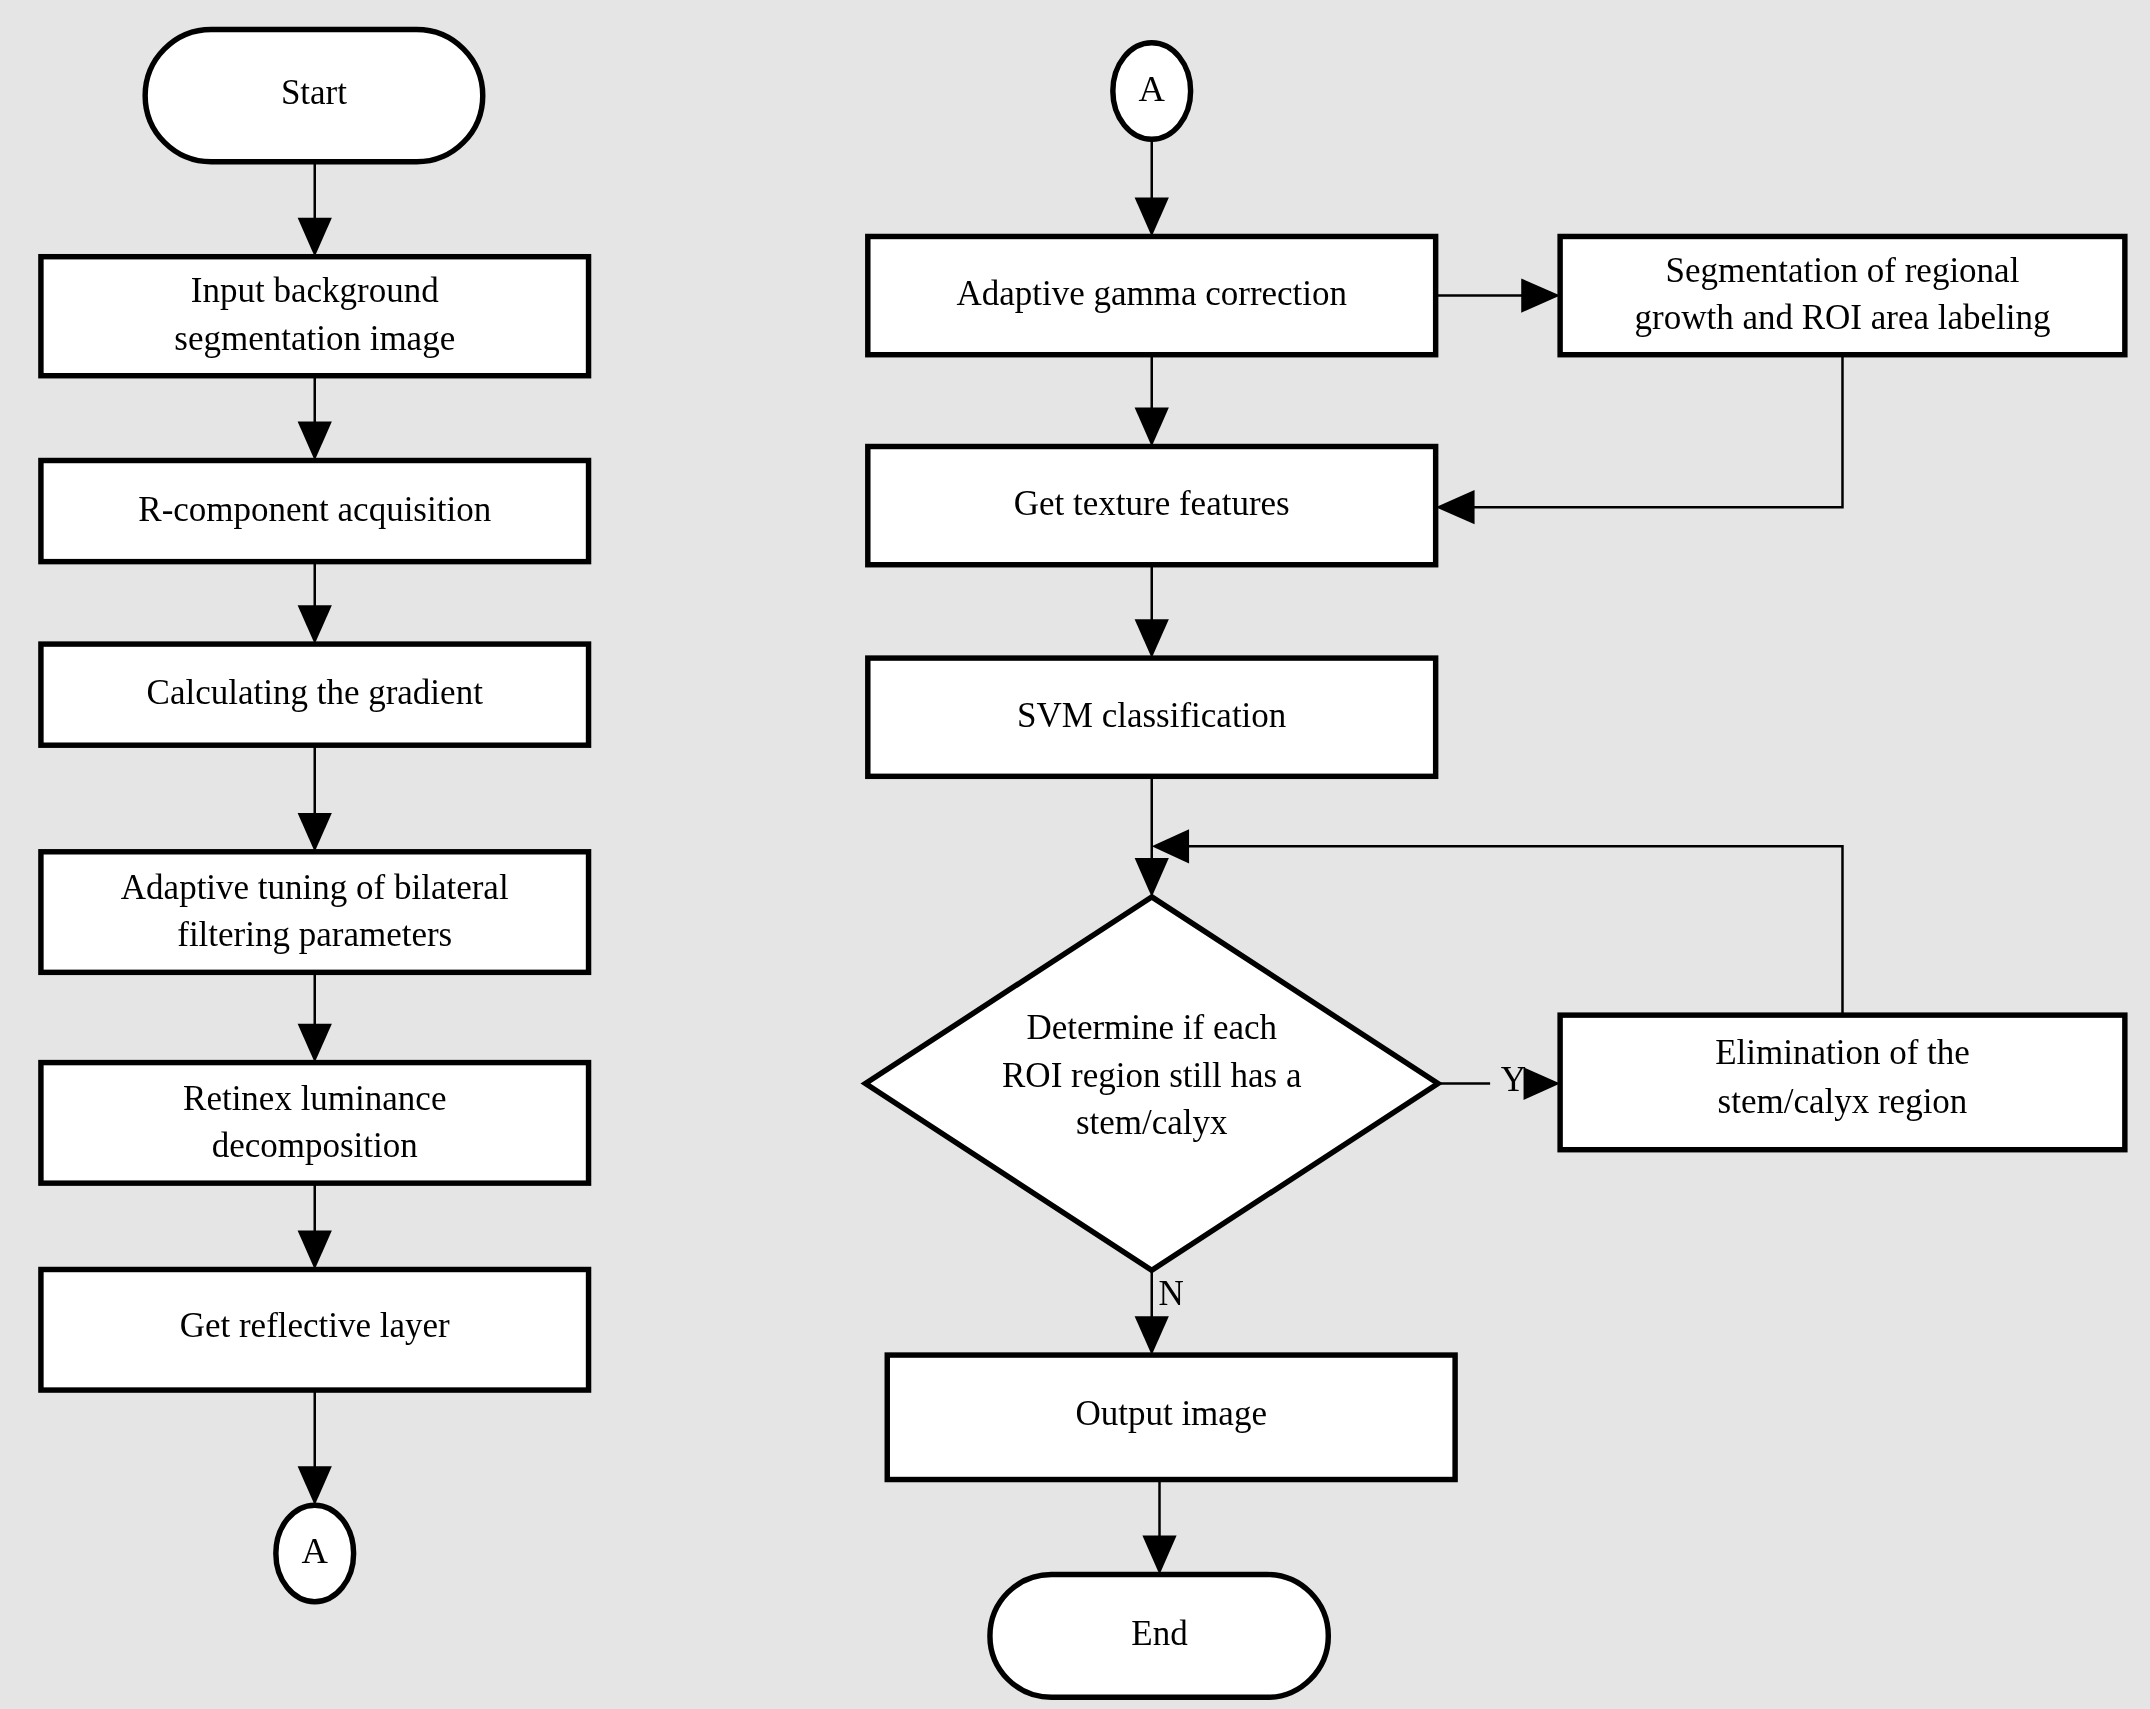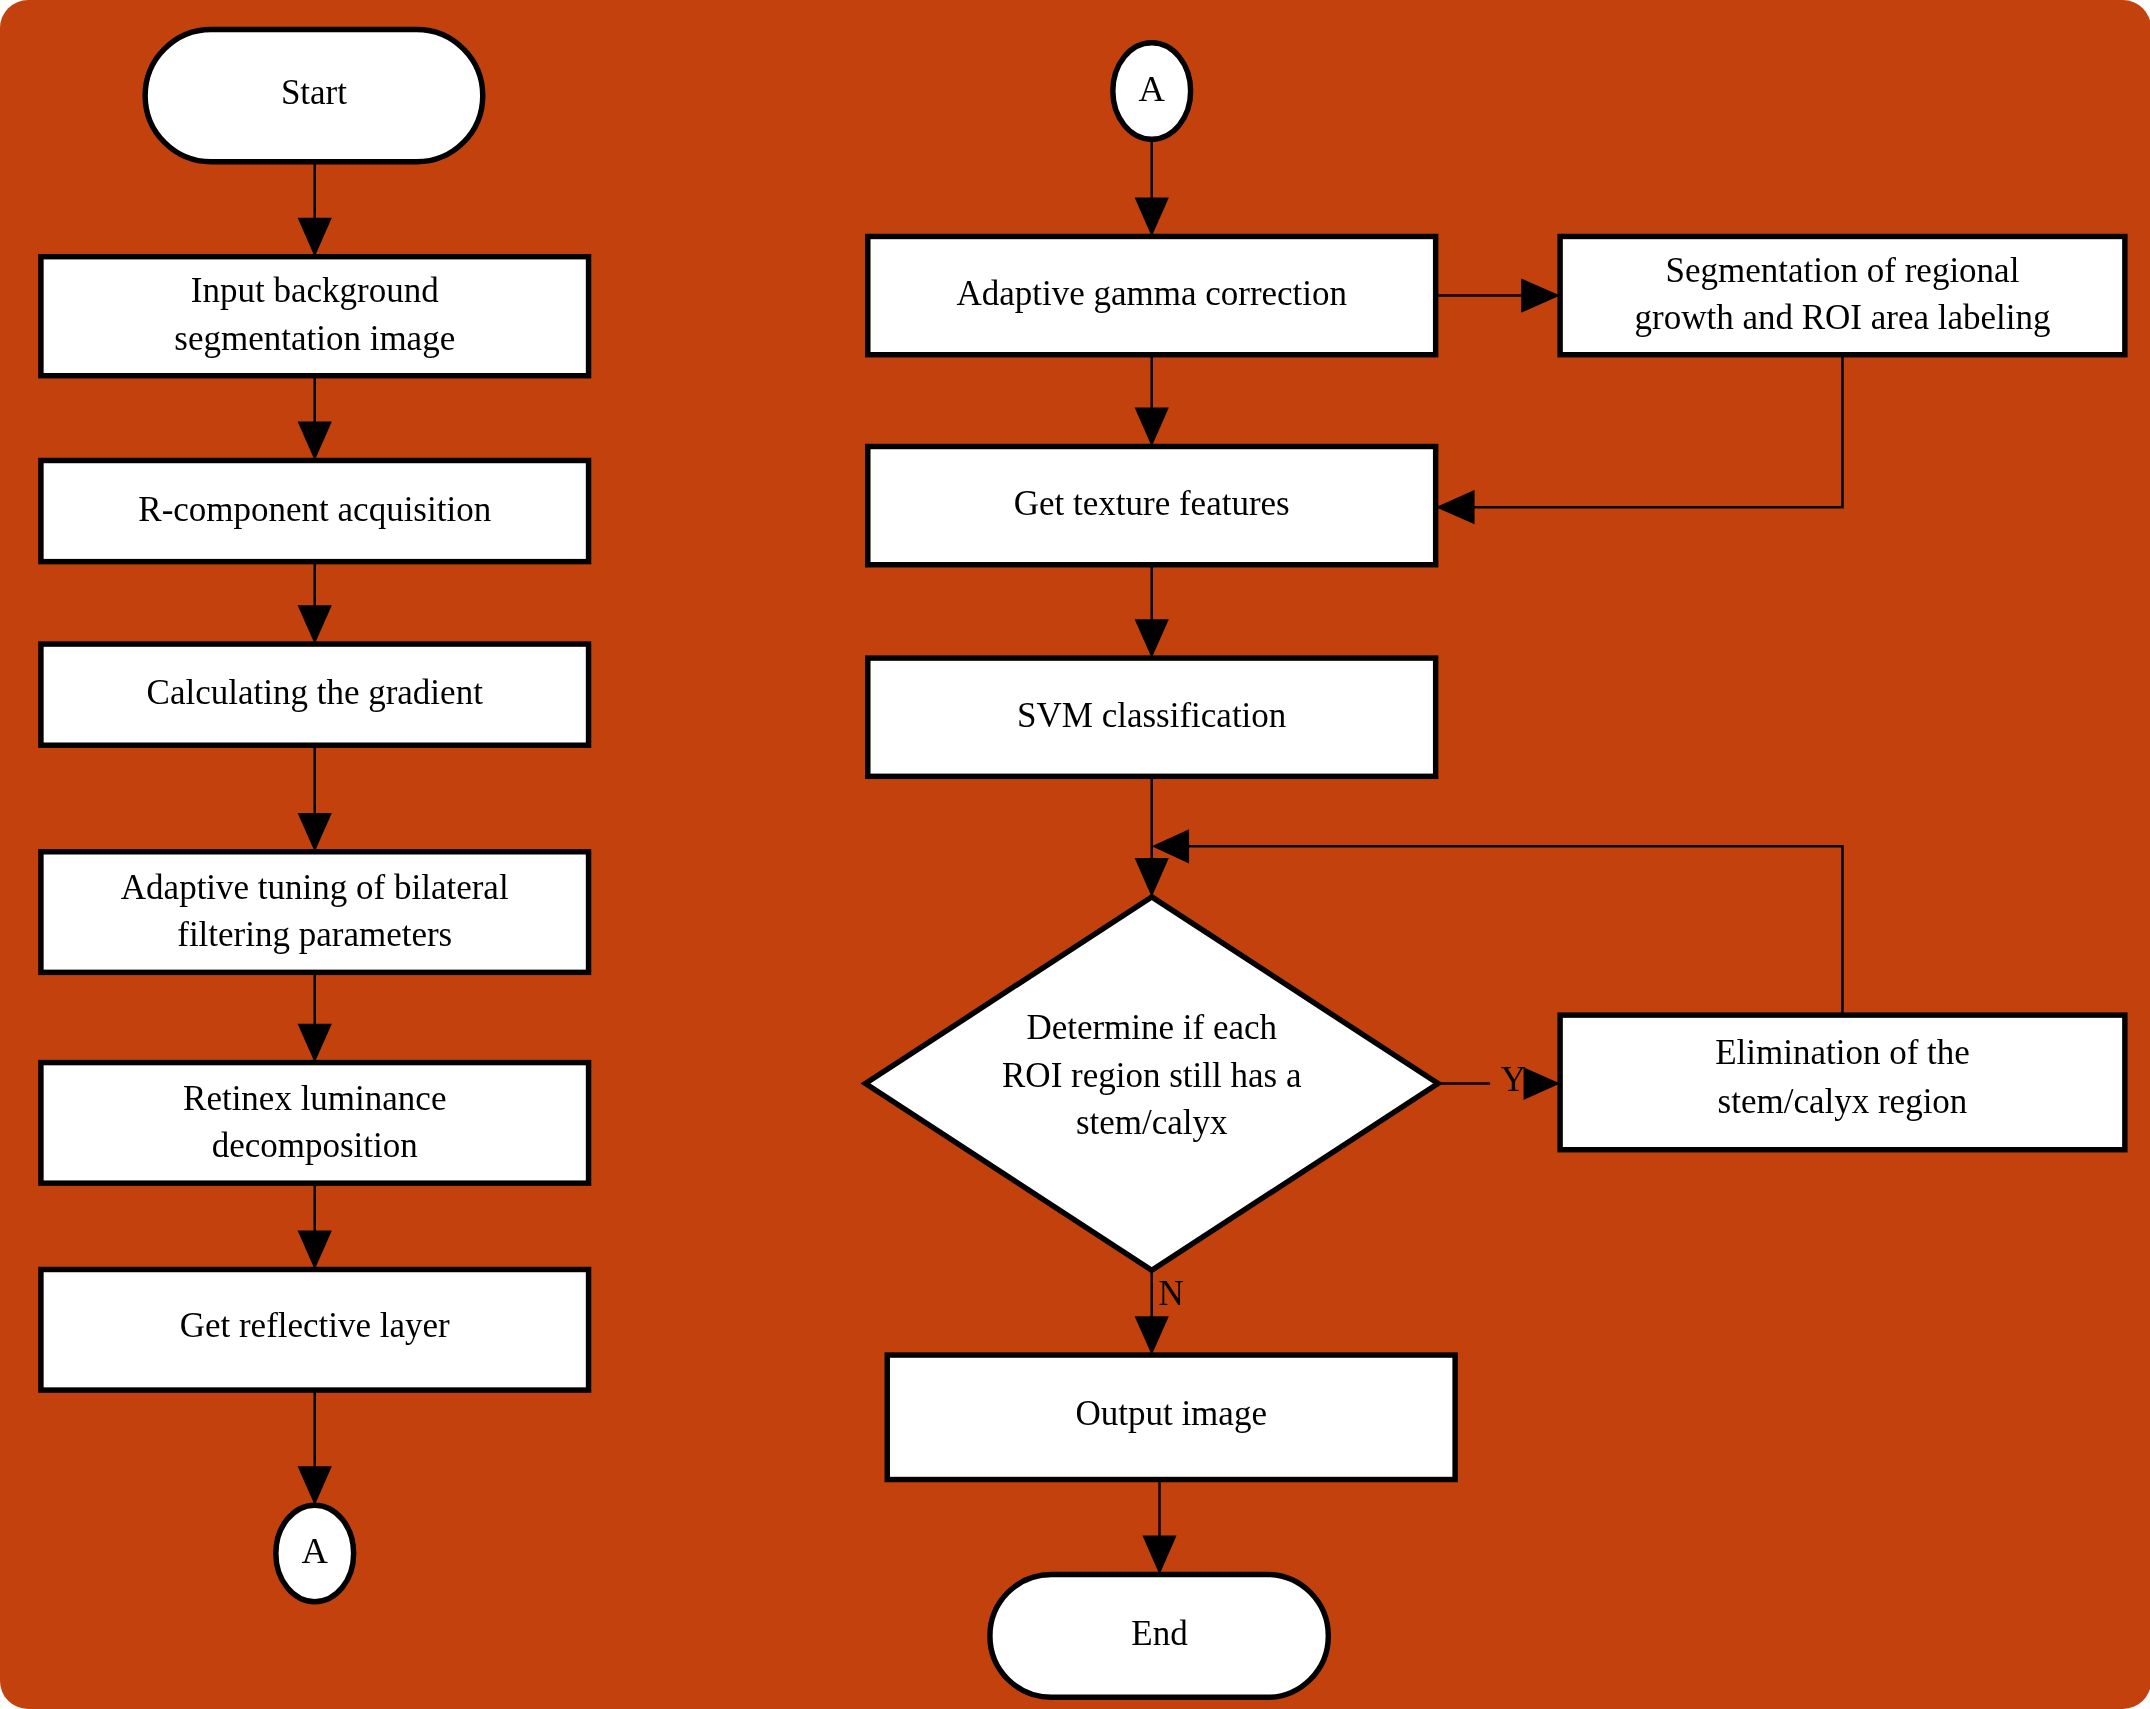--- a/index.html
+++ b/index.html
@@ -4,24 +4,23 @@
 <style>
   html, body {
     margin: 0;
     padding: 0;
     background: #ffffff;
   }
   #flowchart-root {
     position: relative;
     width: 2151px;
     height: 1709px;
-    background: #c2410c;
+    background: #e5e5e5;
     font-family: "Liberation Serif", "DejaVu Serif", serif;
     overflow: hidden;
-    border-radius: 28px;
   }
   svg.canvas {
     position: absolute;
     top: 0;
     left: 0;
     width: 2151px;
     height: 1709px;
     display: block;
   }
   .node-shape {

